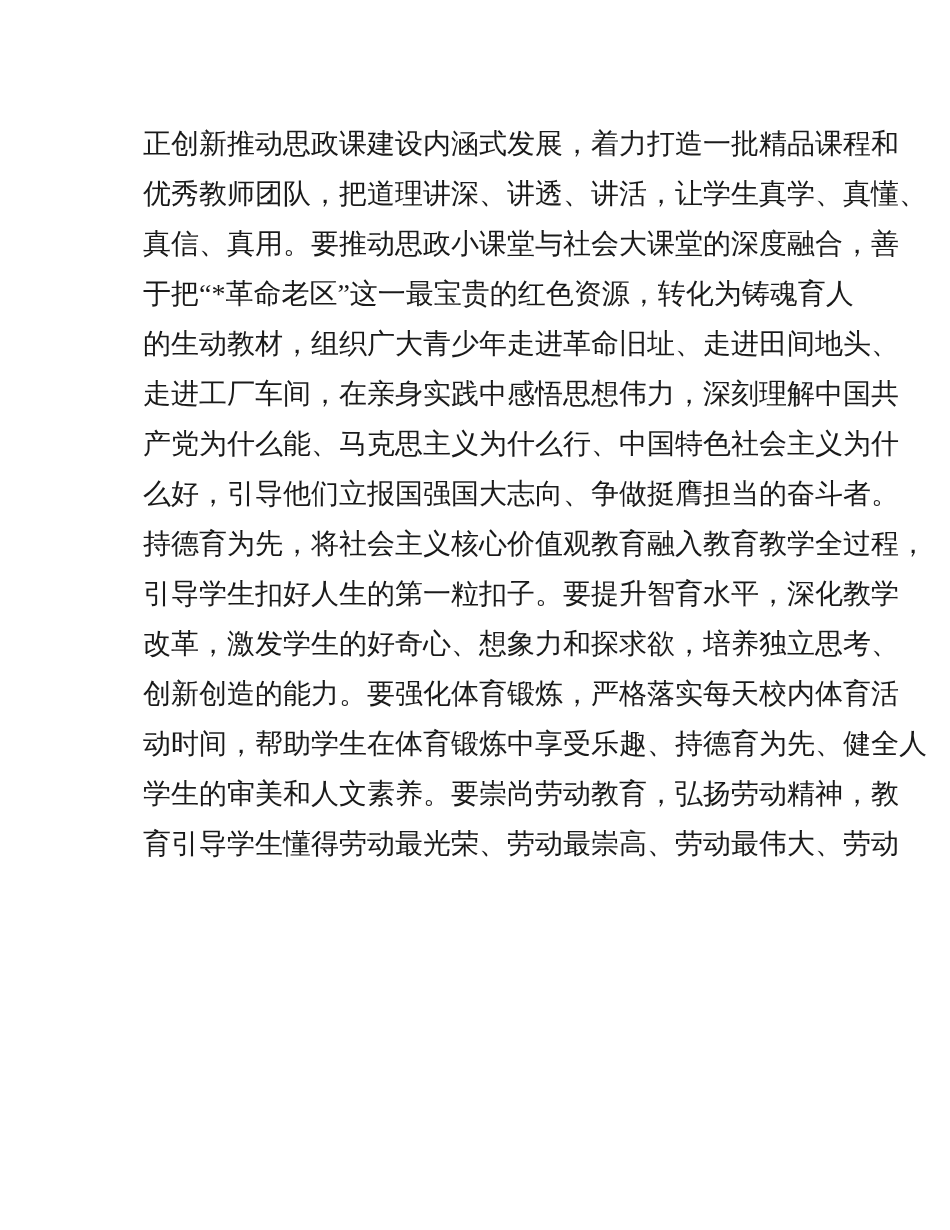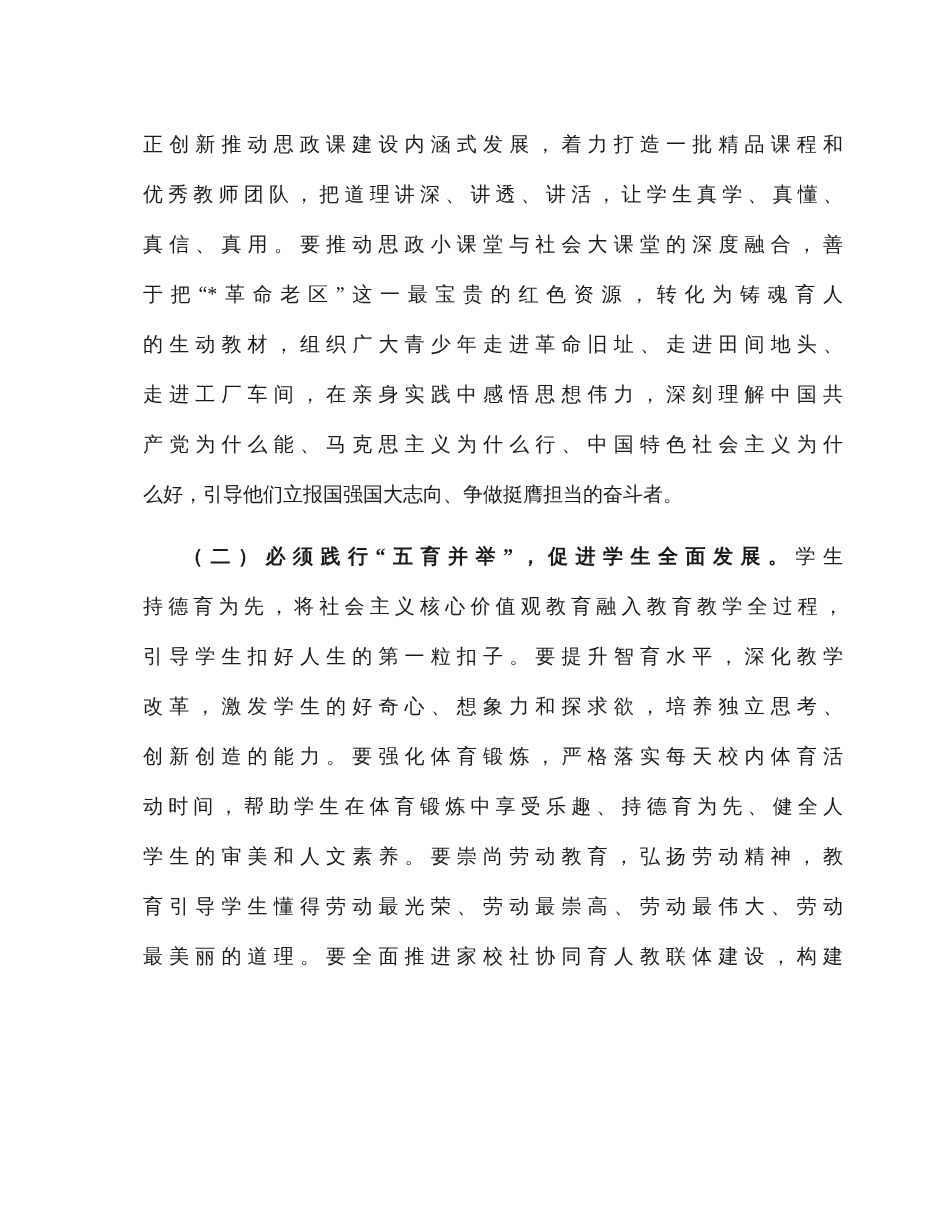--- a/index.html
+++ b/index.html
@@ -18,21 +18,21 @@
   .doc-body {
     position: absolute;
     left: 143px;
     top: 119px;
     width: 700px;
     color: #1a1a1a;
   }
   .line {
     height: 50px;
     line-height: 50px;
-    font-size: 20px;
+    font-size: 28px;
     text-align: justify;
     text-align-last: justify;
     white-space: nowrap;
     letter-spacing: 0;
   }
   .line.no-justify {
     text-align-last: left;
   }
   .line.indent {
     text-indent: 2em;
@@ -50,23 +50,21 @@
 <div class="page">
   <div class="doc-body" style="color: rgb(26, 26, 26);">
       <div class="line"><span>正创新推动思政课建设内涵式发展，着力打造一批精品课程和</span></div>
       <div class="line"><span>优秀教师团队，把道理讲深、讲透、讲活，让学生真学、真懂、</span></div>
       <div class="line"><span>真信、真用。要推动思政小课堂与社会大课堂的深度融合，善</span></div>
       <div class="line"><span>于把“*革命老区”这一最宝贵的红色资源，转化为铸魂育人</span></div>
       <div class="line"><span>的生动教材，组织广大青少年走进革命旧址、走进田间地头、</span></div>
       <div class="line"><span>走进工厂车间，在亲身实践中感悟思想伟力，深刻理解中国共</span></div>
       <div class="line"><span>产党为什么能、马克思主义为什么行、中国特色社会主义为什</span></div>
       <div class="line no-justify"><span>么好，引导他们立报国强国大志向、争做挺膺担当的奋斗者。</span></div>
-      <div class="line indent gap"><span class="bold">（二）必须践行“五育并举”，促进学生全面发展。</span><span>学生</span></div>
       <div class="line"><span>持德育为先，将社会主义核心价值观教育融入教育教学全过程，</span></div>
       <div class="line"><span>引导学生扣好人生的第一粒扣子。要提升智育水平，深化教学</span></div>
       <div class="line"><span>改革，激发学生的好奇心、想象力和探求欲，培养独立思考、</span></div>
       <div class="line"><span>创新创造的能力。要强化体育锻炼，严格落实每天校内体育活</span></div>
       <div class="line"><span>动时间，帮助学生在体育锻炼中享受乐趣、持德育为先、健全人</span></div>
       <div class="line"><span>学生的审美和人文素养。要崇尚劳动教育，弘扬劳动精神，教</span></div>
       <div class="line"><span>育引导学生懂得劳动最光荣、劳动最崇高、劳动最伟大、劳动</span></div>
-      <div class="line"><span>最美丽的道理。要全面推进家校社协同育人教联体建设，构建</span></div>
     </div>
 </div>
 
 </body></html>

